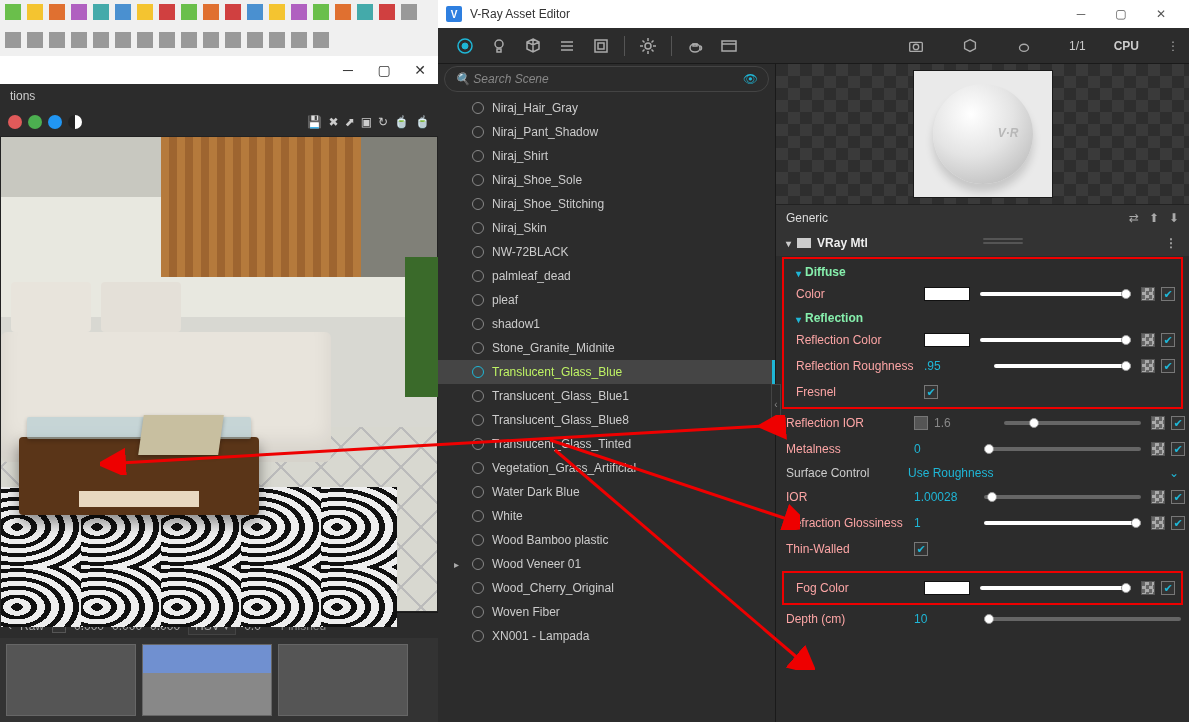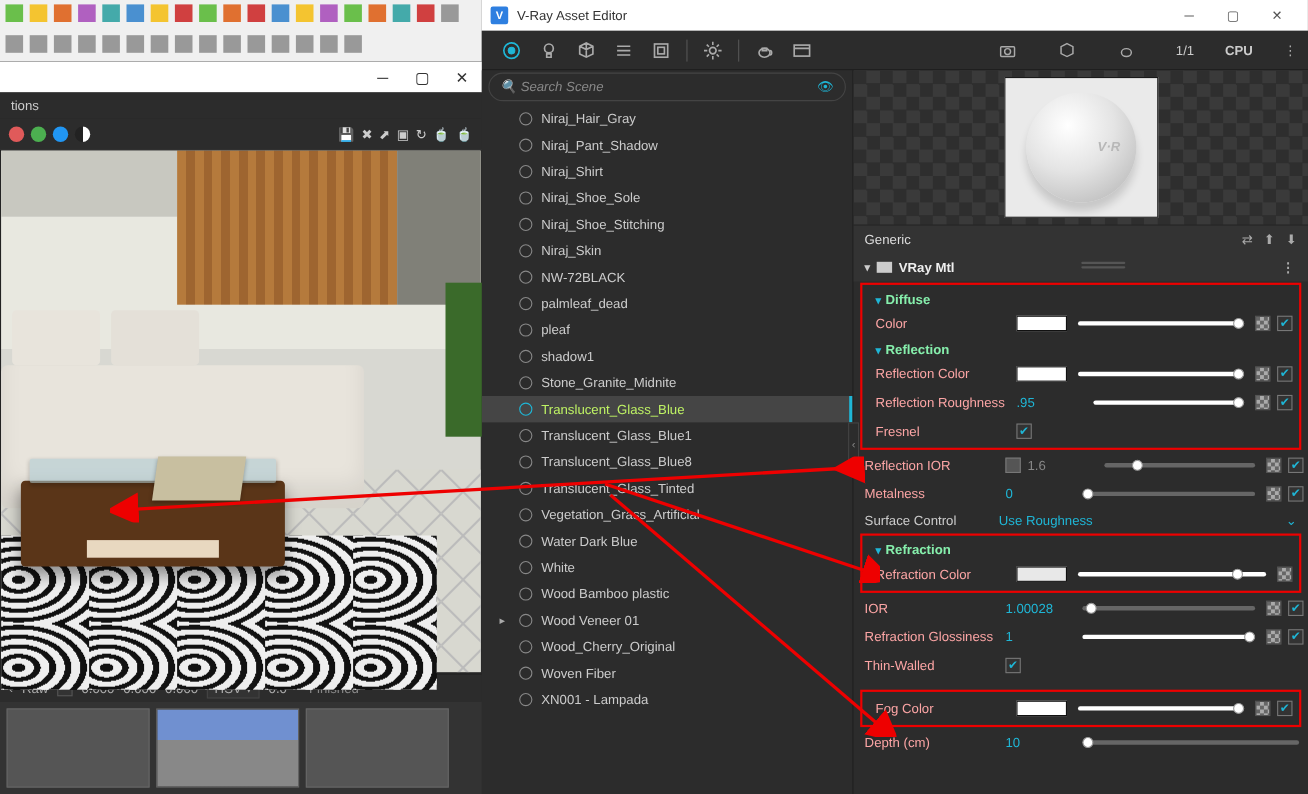--- a/index.html
+++ b/index.html
@@ -474,33 +474,20 @@
       </div>
     <span class="tex"></span>
     <span class="chk on"></span>
   </div>
   <div class="linkrow">
     <span class="lbl">Surface Control</span>
     <span>Use Roughness</span>
     <span class="chev">⌄</span>
   </div>
 
-  <div class="redbox">
-    <div class="section">
-        <span>Refraction</span>
-      </div>
-    <div class="prow">
-      <span class="lbl">Refraction Color</span>
-      <span class="sw g"></span>
-      <div class="slider">
-          <div class="knob" style="right:12%"></div>
-        </div>
-      <span class="tex"></span>
-    </div>
-  </div>
 
   <div class="prow">
     <span class="lbl">IOR</span>
     <span class="val">1.00028</span>
     <div class="slider dim">
         <div class="knob" style="left:2%"></div>
       </div>
     <span class="tex"></span>
     <span class="chk on"></span>
   </div>

